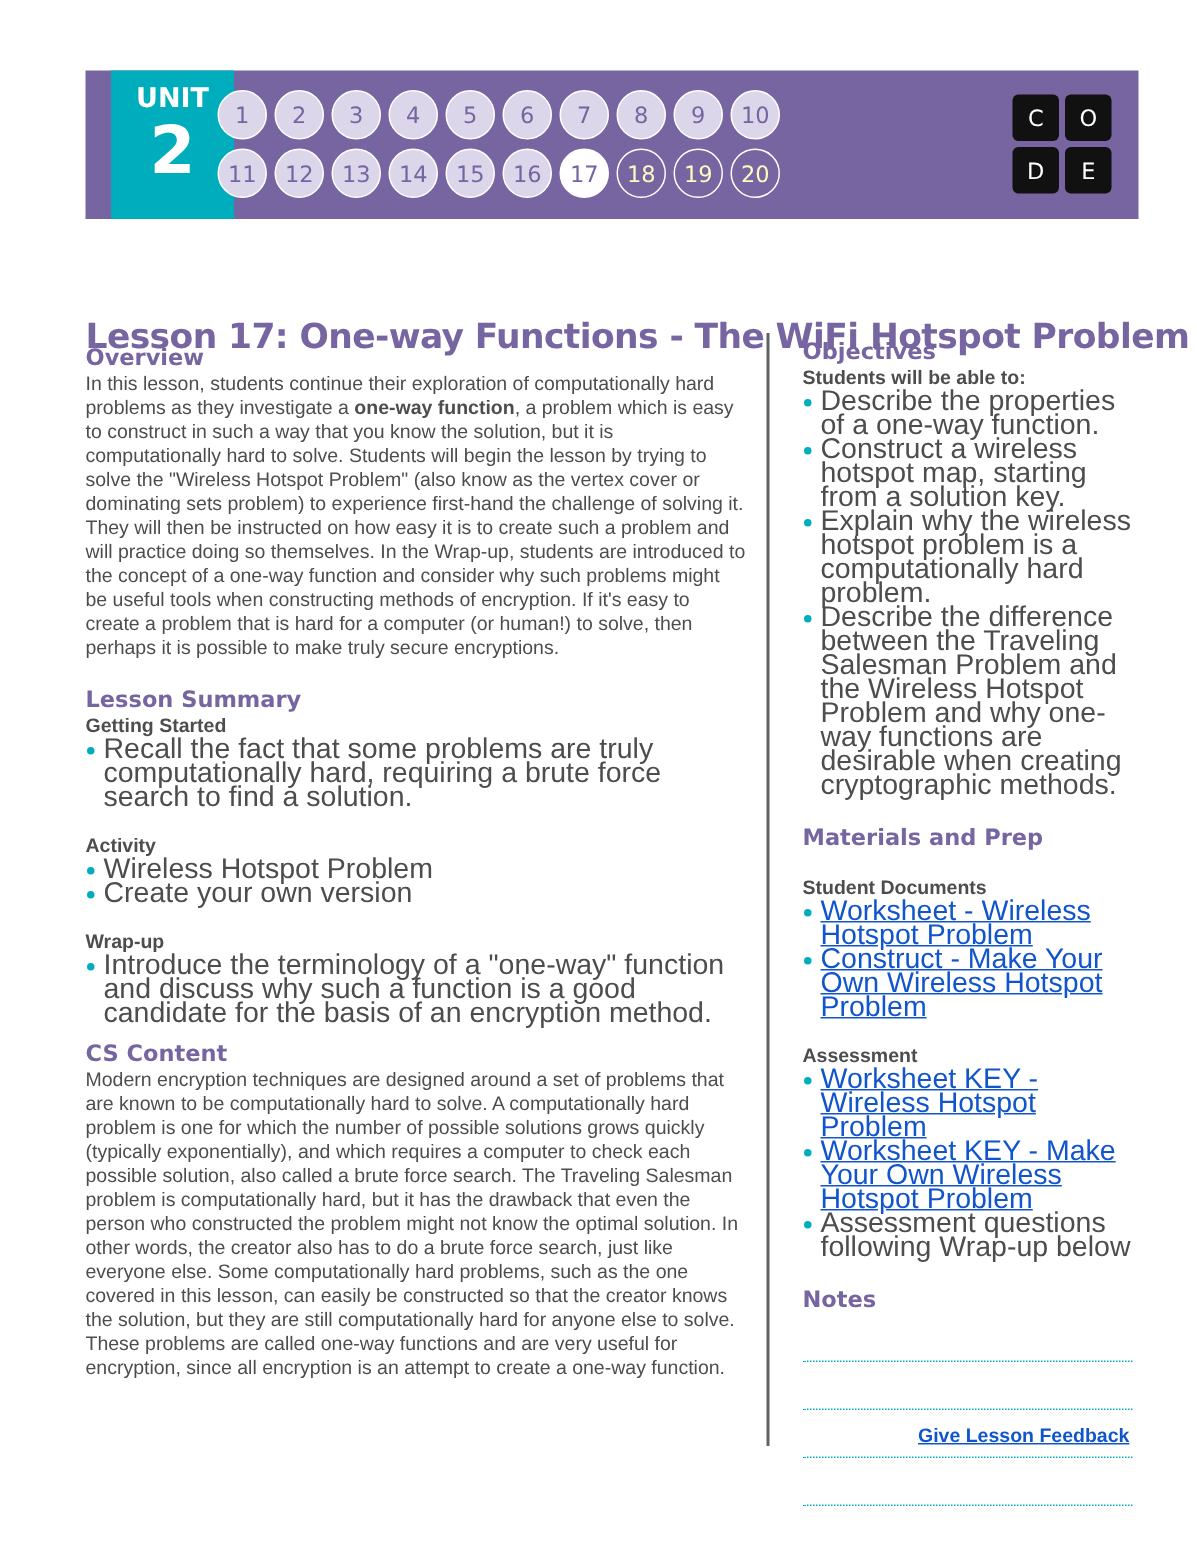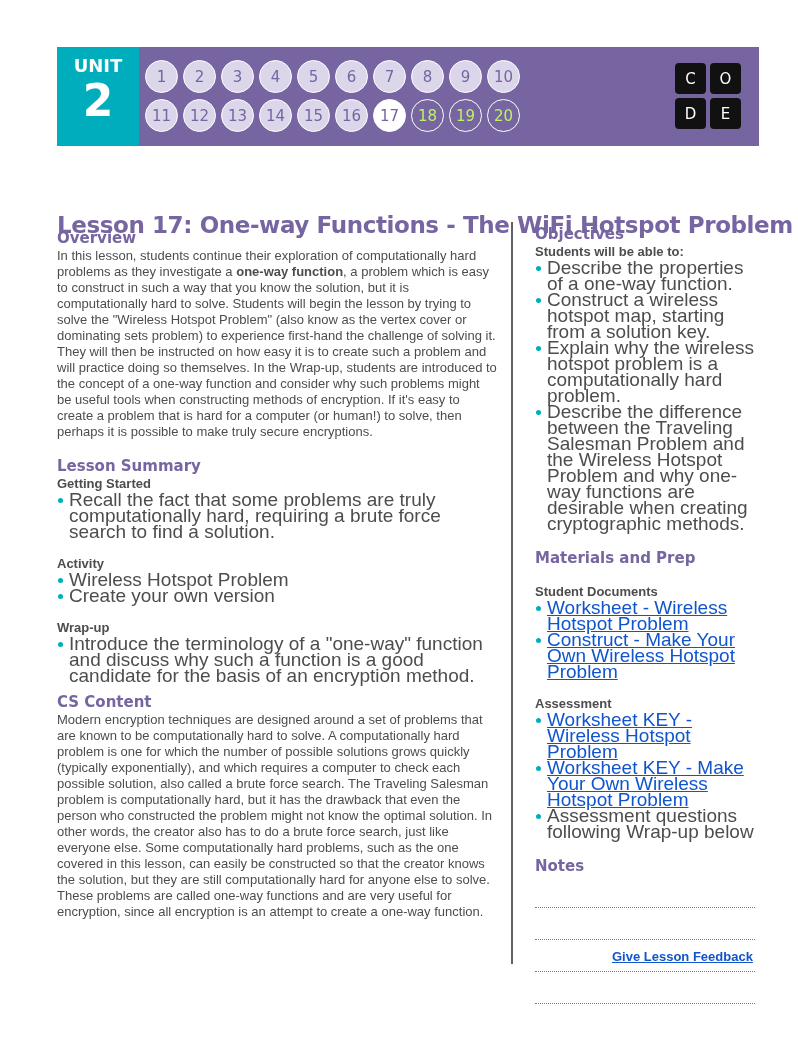--- a/index.html
+++ b/index.html
@@ -1,27 +1,27 @@
 <!DOCTYPE html>
 <html><head>
 <meta charset="utf-8">
 <style>
   html, body { margin: 0; padding: 0; background: #ffffff; }
   body { width: 798px; height: 1038px; position: relative; overflow: hidden; font-family: "Liberation Sans", sans-serif; color: #4d4d4f; }
 
   .banner { position: absolute; left: 57px; top: 47px; width: 702px; height: 99px; background: #7665a0; }
-  .unit-box { position: absolute; left: 0; top: 0; width: 82px; height: 99px; background: #00adbc; color: #fff; text-align: center; }
+  .unit-box { position: absolute; left: 17px; top: 0; width: 82px; height: 99px; background: #00adbc; color: #fff; text-align: center; }
   .unit-label { font-family: "DejaVu Sans", sans-serif; font-weight: bold; font-size: 18px; margin-top: 8px; letter-spacing: 0px; }
   .unit-num { font-family: "DejaVu Sans", sans-serif; font-weight: bold; font-size: 44px; line-height: 46px; margin-top: 2px; }
 
   .lessons { position: absolute; left: 88px; top: 13px; width: 400px; }
   .lesson-row { display: flex; gap: 5px; margin-bottom: 5px; height: 34px; }
   .lesson-dot { width: 31px; height: 31px; border-radius: 50%; border: 1.5px solid #ffffff; background: #dcd6ea; color: #7665a0; font-family: "DejaVu Sans", sans-serif; font-size: 15px; display: flex; align-items: center; justify-content: center; box-sizing: content-box; }
   .lesson-dot.current { background: #ffffff; color: #7665a0; font-weight: normal; }
-  .lesson-dot.future { background: transparent; color: #bef264; }
+  .lesson-dot.future { background: transparent; color: #fef9c3; }
 
   .code-logo { position: absolute; left: 618px; top: 16px; width: 66px; height: 66px; display: grid; grid-template-columns: 31px 31px; grid-template-rows: 31px 31px; gap: 4px; }
   .code-logo span { background: #111111; color: #ffffff; border-radius: 4px; display: flex; align-items: center; justify-content: center; font-family: "DejaVu Sans", sans-serif; font-size: 15px; }
 
   .title { position: absolute; left: 57px; top: 176px; font-family: "DejaVu Sans", sans-serif; font-weight: bold; font-size: 23px; color: #7665a0; letter-spacing: -0.4px; white-space: nowrap; margin-top: 36px; }
 
   .divider { position: absolute; left: 511px; top: 222px; width: 2px; height: 742px; background: #5f6368; }
 
   .left-col { position: absolute; left: 57px; top: 228px; width: 440px; }
   .right-col { position: absolute; left: 535px; top: 224px; width: 225px; }

